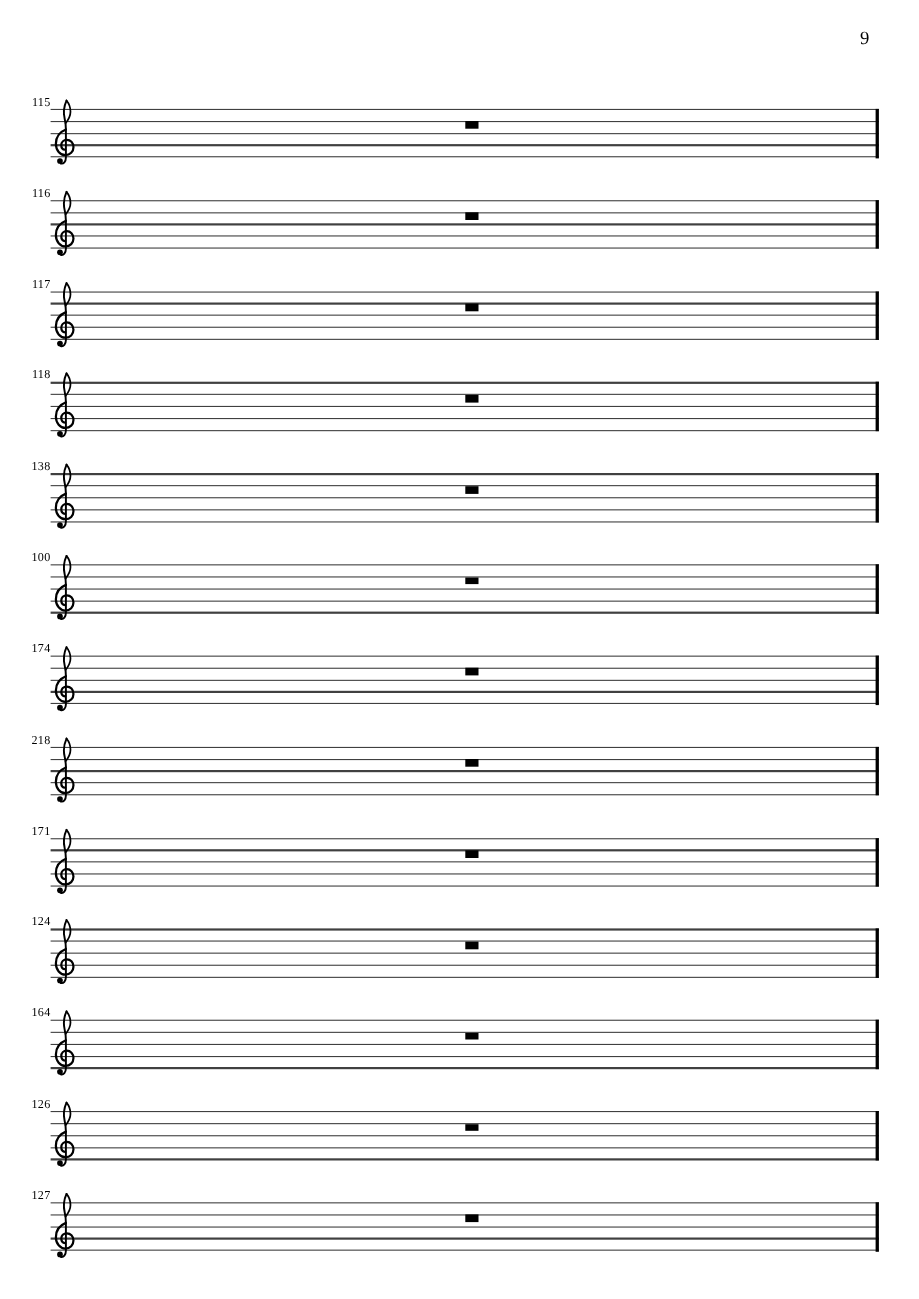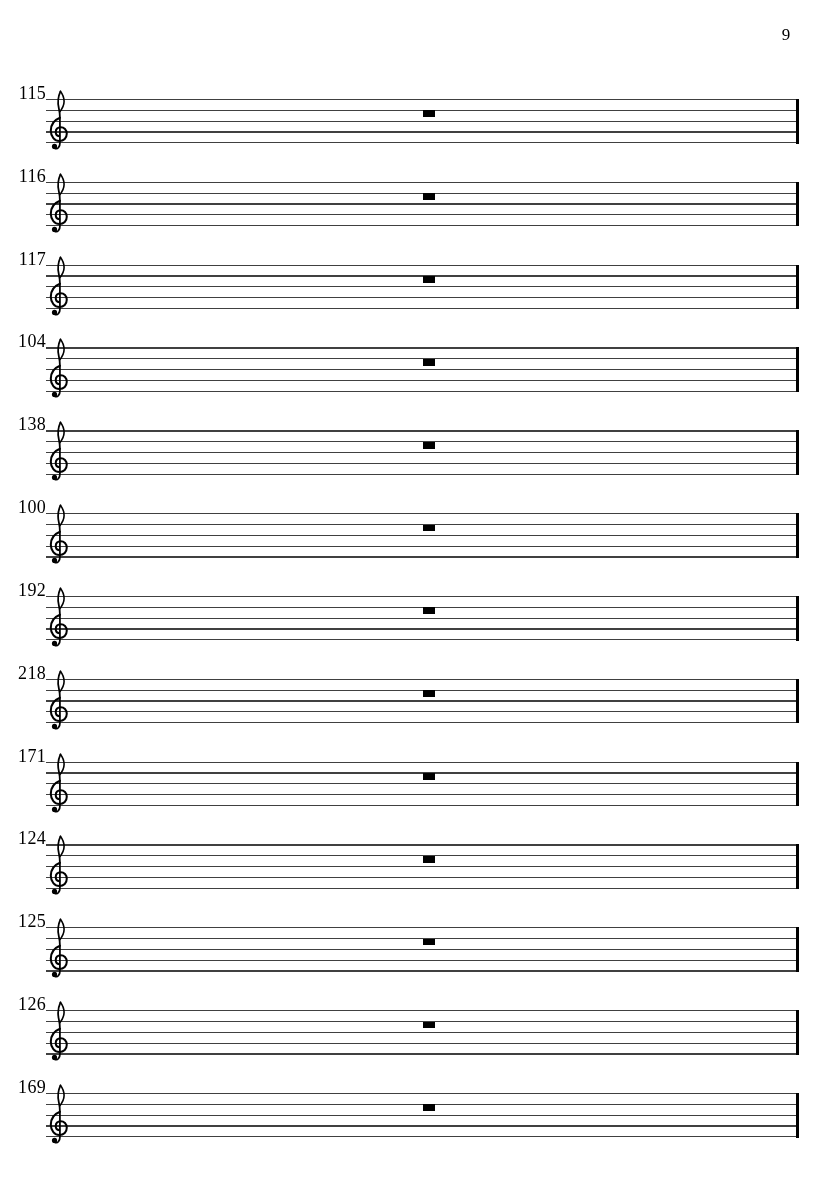--- a/index.html
+++ b/index.html
@@ -27,21 +27,21 @@
     left: 0;
     width: 835px;
     height: 0;
   }
   .measure-number {
     position: absolute;
     left: 0;
     top: -12px;
     width: 46px;
     text-align: right;
-    font-size: 18px;
+    font-size: 11px;
     line-height: 12px;
     letter-spacing: 0.3px;
     color: #000000;
   }
   .staff-line {
     position: absolute;
     left: 46px;
     width: 753px;
     height: 1.2px;
     background: #404040;
@@ -124,21 +124,21 @@
             <path stroke-width="1.7" d="M 14.5,1.5 C 17.0,4.5 18.4,8.5 18.4,12.5 C 18.4,16.8 16.4,20.3 13.6,23.8"></path>
             <path stroke-width="1.9" d="M 14.5,1.5 C 12.0,7.0 11.3,13.5 12.7,19.5 C 13.5,23.0 13.9,26.5 13.9,30.0 L 13.9,57.5 C 13.9,61.5 11.6,64.2 8.8,63.4"></path>
             <path stroke-width="2.2" d="M 13.9,30.0 C 7.3,32.7 4.1,38.3 4.1,44.0 C 4.1,50.5 8.3,55.2 13.3,55.2 C 18.1,55.2 21.3,51.8 21.3,47.4 C 21.3,43.0 18.3,40.2 14.8,40.2 C 11.5,40.2 9.4,42.6 9.4,45.4 C 9.4,47.9 11.1,49.7 13.2,49.9"></path>
           </g>
           <circle cx="8.1" cy="61.0" r="2.8" fill="#000000"></circle>
         </svg>
         <div class="whole-rest"></div>
         <div class="final-barline"></div>
       </div>
       <div class="system" style="top: 347.49px;">
-        <div class="measure-number">104</div>
+        <div class="measure-number">118</div>
         <div class="staff-line" style="top: 0px;"></div>
         <div class="staff-line" style="top: 10.8px;"></div>
         <div class="staff-line" style="top: 21.6px;"></div>
         <div class="staff-line" style="top: 32.4px;"></div>
         <div class="staff-line" style="top: 43.2px;"></div>
         <svg class="clef" viewBox="0 0 28 66" preserveAspectRatio="none" xmlns="http://www.w3.org/2000/svg">
           <g fill="none" stroke="#000000" stroke-linecap="round">
             <path stroke-width="1.7" d="M 14.5,1.5 C 17.0,4.5 18.4,8.5 18.4,12.5 C 18.4,16.8 16.4,20.3 13.6,23.8"></path>
             <path stroke-width="1.9" d="M 14.5,1.5 C 12.0,7.0 11.3,13.5 12.7,19.5 C 13.5,23.0 13.9,26.5 13.9,30.0 L 13.9,57.5 C 13.9,61.5 11.6,64.2 8.8,63.4"></path>
             <path stroke-width="2.2" d="M 13.9,30.0 C 7.3,32.7 4.1,38.3 4.1,44.0 C 4.1,50.5 8.3,55.2 13.3,55.2 C 18.1,55.2 21.3,51.8 21.3,47.4 C 21.3,43.0 18.3,40.2 14.8,40.2 C 11.5,40.2 9.4,42.6 9.4,45.4 C 9.4,47.9 11.1,49.7 13.2,49.9"></path>
@@ -178,21 +178,21 @@
             <path stroke-width="1.7" d="M 14.5,1.5 C 17.0,4.5 18.4,8.5 18.4,12.5 C 18.4,16.8 16.4,20.3 13.6,23.8"></path>
             <path stroke-width="1.9" d="M 14.5,1.5 C 12.0,7.0 11.3,13.5 12.7,19.5 C 13.5,23.0 13.9,26.5 13.9,30.0 L 13.9,57.5 C 13.9,61.5 11.6,64.2 8.8,63.4"></path>
             <path stroke-width="2.2" d="M 13.9,30.0 C 7.3,32.7 4.1,38.3 4.1,44.0 C 4.1,50.5 8.3,55.2 13.3,55.2 C 18.1,55.2 21.3,51.8 21.3,47.4 C 21.3,43.0 18.3,40.2 14.8,40.2 C 11.5,40.2 9.4,42.6 9.4,45.4 C 9.4,47.9 11.1,49.7 13.2,49.9"></path>
           </g>
           <circle cx="8.1" cy="61.0" r="2.8" fill="#000000"></circle>
         </svg>
         <div class="whole-rest"></div>
         <div class="final-barline"></div>
       </div>
       <div class="system" style="top: 595.98px;">
-        <div class="measure-number">192</div>
+        <div class="measure-number">174</div>
         <div class="staff-line" style="top: 0px;"></div>
         <div class="staff-line" style="top: 10.8px;"></div>
         <div class="staff-line" style="top: 21.6px;"></div>
         <div class="staff-line" style="top: 32.4px;"></div>
         <div class="staff-line" style="top: 43.2px;"></div>
         <svg class="clef" viewBox="0 0 28 66" preserveAspectRatio="none" xmlns="http://www.w3.org/2000/svg">
           <g fill="none" stroke="#000000" stroke-linecap="round">
             <path stroke-width="1.7" d="M 14.5,1.5 C 17.0,4.5 18.4,8.5 18.4,12.5 C 18.4,16.8 16.4,20.3 13.6,23.8"></path>
             <path stroke-width="1.9" d="M 14.5,1.5 C 12.0,7.0 11.3,13.5 12.7,19.5 C 13.5,23.0 13.9,26.5 13.9,30.0 L 13.9,57.5 C 13.9,61.5 11.6,64.2 8.8,63.4"></path>
             <path stroke-width="2.2" d="M 13.9,30.0 C 7.3,32.7 4.1,38.3 4.1,44.0 C 4.1,50.5 8.3,55.2 13.3,55.2 C 18.1,55.2 21.3,51.8 21.3,47.4 C 21.3,43.0 18.3,40.2 14.8,40.2 C 11.5,40.2 9.4,42.6 9.4,45.4 C 9.4,47.9 11.1,49.7 13.2,49.9"></path>
@@ -250,21 +250,21 @@
             <path stroke-width="1.7" d="M 14.5,1.5 C 17.0,4.5 18.4,8.5 18.4,12.5 C 18.4,16.8 16.4,20.3 13.6,23.8"></path>
             <path stroke-width="1.9" d="M 14.5,1.5 C 12.0,7.0 11.3,13.5 12.7,19.5 C 13.5,23.0 13.9,26.5 13.9,30.0 L 13.9,57.5 C 13.9,61.5 11.6,64.2 8.8,63.4"></path>
             <path stroke-width="2.2" d="M 13.9,30.0 C 7.3,32.7 4.1,38.3 4.1,44.0 C 4.1,50.5 8.3,55.2 13.3,55.2 C 18.1,55.2 21.3,51.8 21.3,47.4 C 21.3,43.0 18.3,40.2 14.8,40.2 C 11.5,40.2 9.4,42.6 9.4,45.4 C 9.4,47.9 11.1,49.7 13.2,49.9"></path>
           </g>
           <circle cx="8.1" cy="61.0" r="2.8" fill="#000000"></circle>
         </svg>
         <div class="whole-rest"></div>
         <div class="final-barline"></div>
       </div>
       <div class="system" style="top: 927.3px;">
-        <div class="measure-number">125</div>
+        <div class="measure-number">164</div>
         <div class="staff-line" style="top: 0px;"></div>
         <div class="staff-line" style="top: 10.8px;"></div>
         <div class="staff-line" style="top: 21.6px;"></div>
         <div class="staff-line" style="top: 32.4px;"></div>
         <div class="staff-line" style="top: 43.2px;"></div>
         <svg class="clef" viewBox="0 0 28 66" preserveAspectRatio="none" xmlns="http://www.w3.org/2000/svg">
           <g fill="none" stroke="#000000" stroke-linecap="round">
             <path stroke-width="1.7" d="M 14.5,1.5 C 17.0,4.5 18.4,8.5 18.4,12.5 C 18.4,16.8 16.4,20.3 13.6,23.8"></path>
             <path stroke-width="1.9" d="M 14.5,1.5 C 12.0,7.0 11.3,13.5 12.7,19.5 C 13.5,23.0 13.9,26.5 13.9,30.0 L 13.9,57.5 C 13.9,61.5 11.6,64.2 8.8,63.4"></path>
             <path stroke-width="2.2" d="M 13.9,30.0 C 7.3,32.7 4.1,38.3 4.1,44.0 C 4.1,50.5 8.3,55.2 13.3,55.2 C 18.1,55.2 21.3,51.8 21.3,47.4 C 21.3,43.0 18.3,40.2 14.8,40.2 C 11.5,40.2 9.4,42.6 9.4,45.4 C 9.4,47.9 11.1,49.7 13.2,49.9"></path>
@@ -286,21 +286,21 @@
             <path stroke-width="1.7" d="M 14.5,1.5 C 17.0,4.5 18.4,8.5 18.4,12.5 C 18.4,16.8 16.4,20.3 13.6,23.8"></path>
             <path stroke-width="1.9" d="M 14.5,1.5 C 12.0,7.0 11.3,13.5 12.7,19.5 C 13.5,23.0 13.9,26.5 13.9,30.0 L 13.9,57.5 C 13.9,61.5 11.6,64.2 8.8,63.4"></path>
             <path stroke-width="2.2" d="M 13.9,30.0 C 7.3,32.7 4.1,38.3 4.1,44.0 C 4.1,50.5 8.3,55.2 13.3,55.2 C 18.1,55.2 21.3,51.8 21.3,47.4 C 21.3,43.0 18.3,40.2 14.8,40.2 C 11.5,40.2 9.4,42.6 9.4,45.4 C 9.4,47.9 11.1,49.7 13.2,49.9"></path>
           </g>
           <circle cx="8.1" cy="61.0" r="2.8" fill="#000000"></circle>
         </svg>
         <div class="whole-rest"></div>
         <div class="final-barline"></div>
       </div>
       <div class="system" style="top: 1092.96px;">
-        <div class="measure-number">169</div>
+        <div class="measure-number">127</div>
         <div class="staff-line" style="top: 0px;"></div>
         <div class="staff-line" style="top: 10.8px;"></div>
         <div class="staff-line" style="top: 21.6px;"></div>
         <div class="staff-line" style="top: 32.4px;"></div>
         <div class="staff-line" style="top: 43.2px;"></div>
         <svg class="clef" viewBox="0 0 28 66" preserveAspectRatio="none" xmlns="http://www.w3.org/2000/svg">
           <g fill="none" stroke="#000000" stroke-linecap="round">
             <path stroke-width="1.7" d="M 14.5,1.5 C 17.0,4.5 18.4,8.5 18.4,12.5 C 18.4,16.8 16.4,20.3 13.6,23.8"></path>
             <path stroke-width="1.9" d="M 14.5,1.5 C 12.0,7.0 11.3,13.5 12.7,19.5 C 13.5,23.0 13.9,26.5 13.9,30.0 L 13.9,57.5 C 13.9,61.5 11.6,64.2 8.8,63.4"></path>
             <path stroke-width="2.2" d="M 13.9,30.0 C 7.3,32.7 4.1,38.3 4.1,44.0 C 4.1,50.5 8.3,55.2 13.3,55.2 C 18.1,55.2 21.3,51.8 21.3,47.4 C 21.3,43.0 18.3,40.2 14.8,40.2 C 11.5,40.2 9.4,42.6 9.4,45.4 C 9.4,47.9 11.1,49.7 13.2,49.9"></path>

